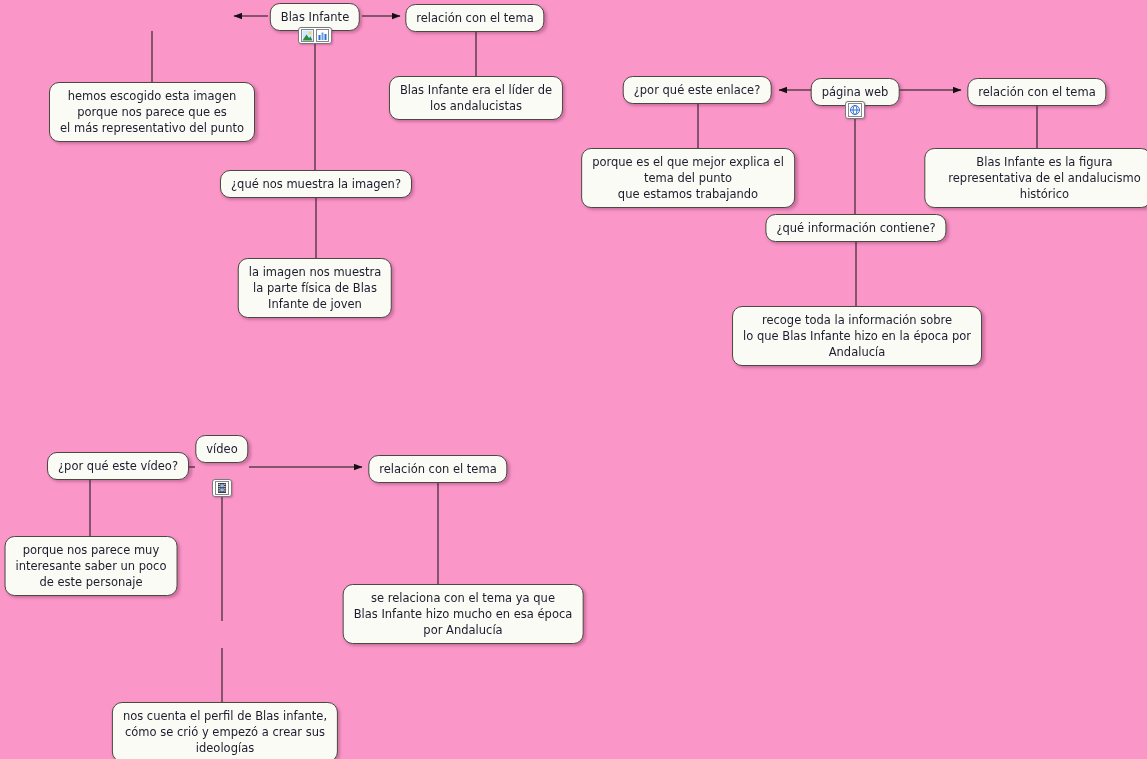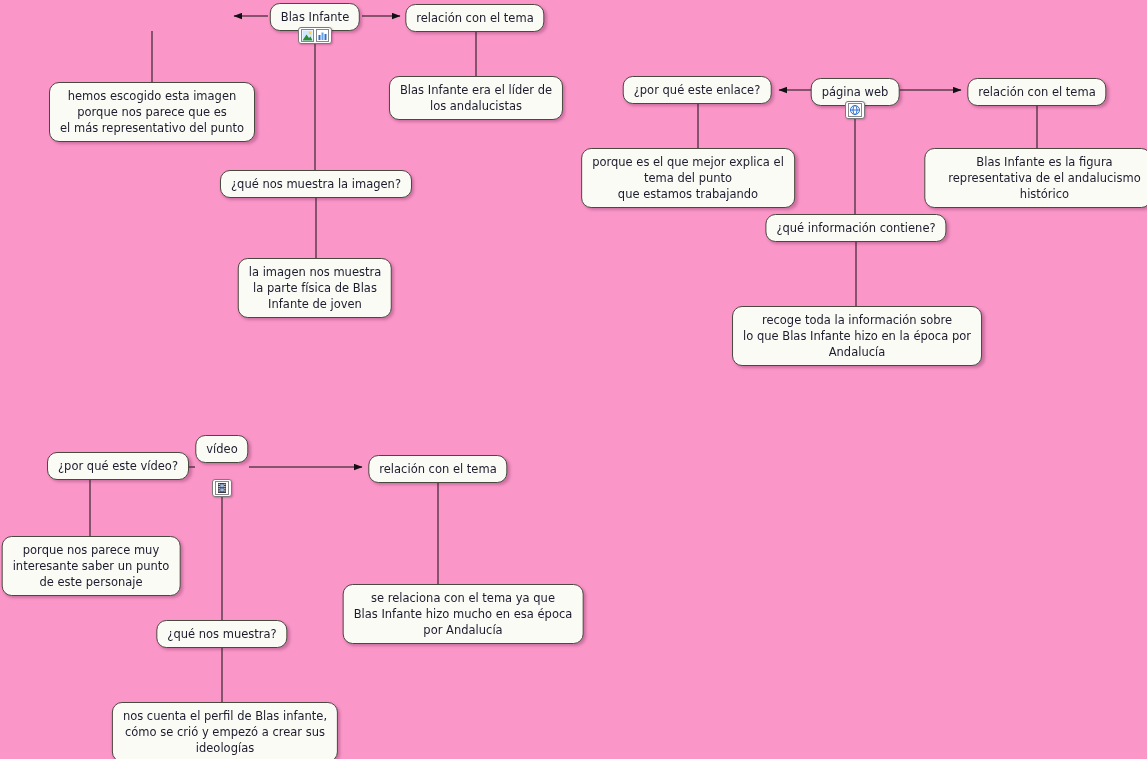--- a/index.html
+++ b/index.html
@@ -106,26 +106,25 @@
       <circle cx="7" cy="7" r="4.5" fill="none" stroke="#2d6fd2" stroke-width="1"></circle>
       <ellipse cx="7" cy="7" rx="2" ry="4.5" fill="none" stroke="#2d6fd2" stroke-width="1"></ellipse>
       <line x1="2.5" y1="7" x2="11.5" y2="7" stroke="#2d6fd2" stroke-width="1"></line>
     </svg>
   </div>
 
   <div class="node" style="left:90px;top:452px;margin-left:28px;">¿por qué este vídeo?</div>
   <div class="node" style="left:222px;top:435px;">vídeo</div>
   <div class="node" style="left:438px;top:455px;">relación con el tema</div>
   <div class="node" style="left:91px;top:536px;">porque nos parece muy
-interesante saber un punto
+interesante saber un poco
 de este personaje</div>
   <div class="node" style="left:439px;top:584px;margin-left:24px;">se relaciona con el tema ya que
 Blas Infante hizo mucho en esa época
 por Andalucía</div>
-  <div class="node" style="left:222px;top:620px;">¿qué nos muestra?</div>
   <div class="node" style="left:225px;top:702px;">nos cuenta el perfil de Blas infante,
 cómo se crió y empezó a crear sus
 ideologías</div>
 
   <div class="icon-tray" style="left:222px;top:479px;">
     <svg width="14" height="14" viewBox="0 0 14 14">
       <rect x="0.5" y="0.5" width="13" height="13" fill="#ffffff" stroke="#888888"></rect>
       <rect x="3" y="2" width="8" height="10" fill="#3a3a4a"></rect>
       <rect x="3.6" y="2.8" width="1.1" height="1.1" fill="#ffffff"></rect>
       <rect x="3.6" y="5" width="1.1" height="1.1" fill="#ffffff"></rect>

